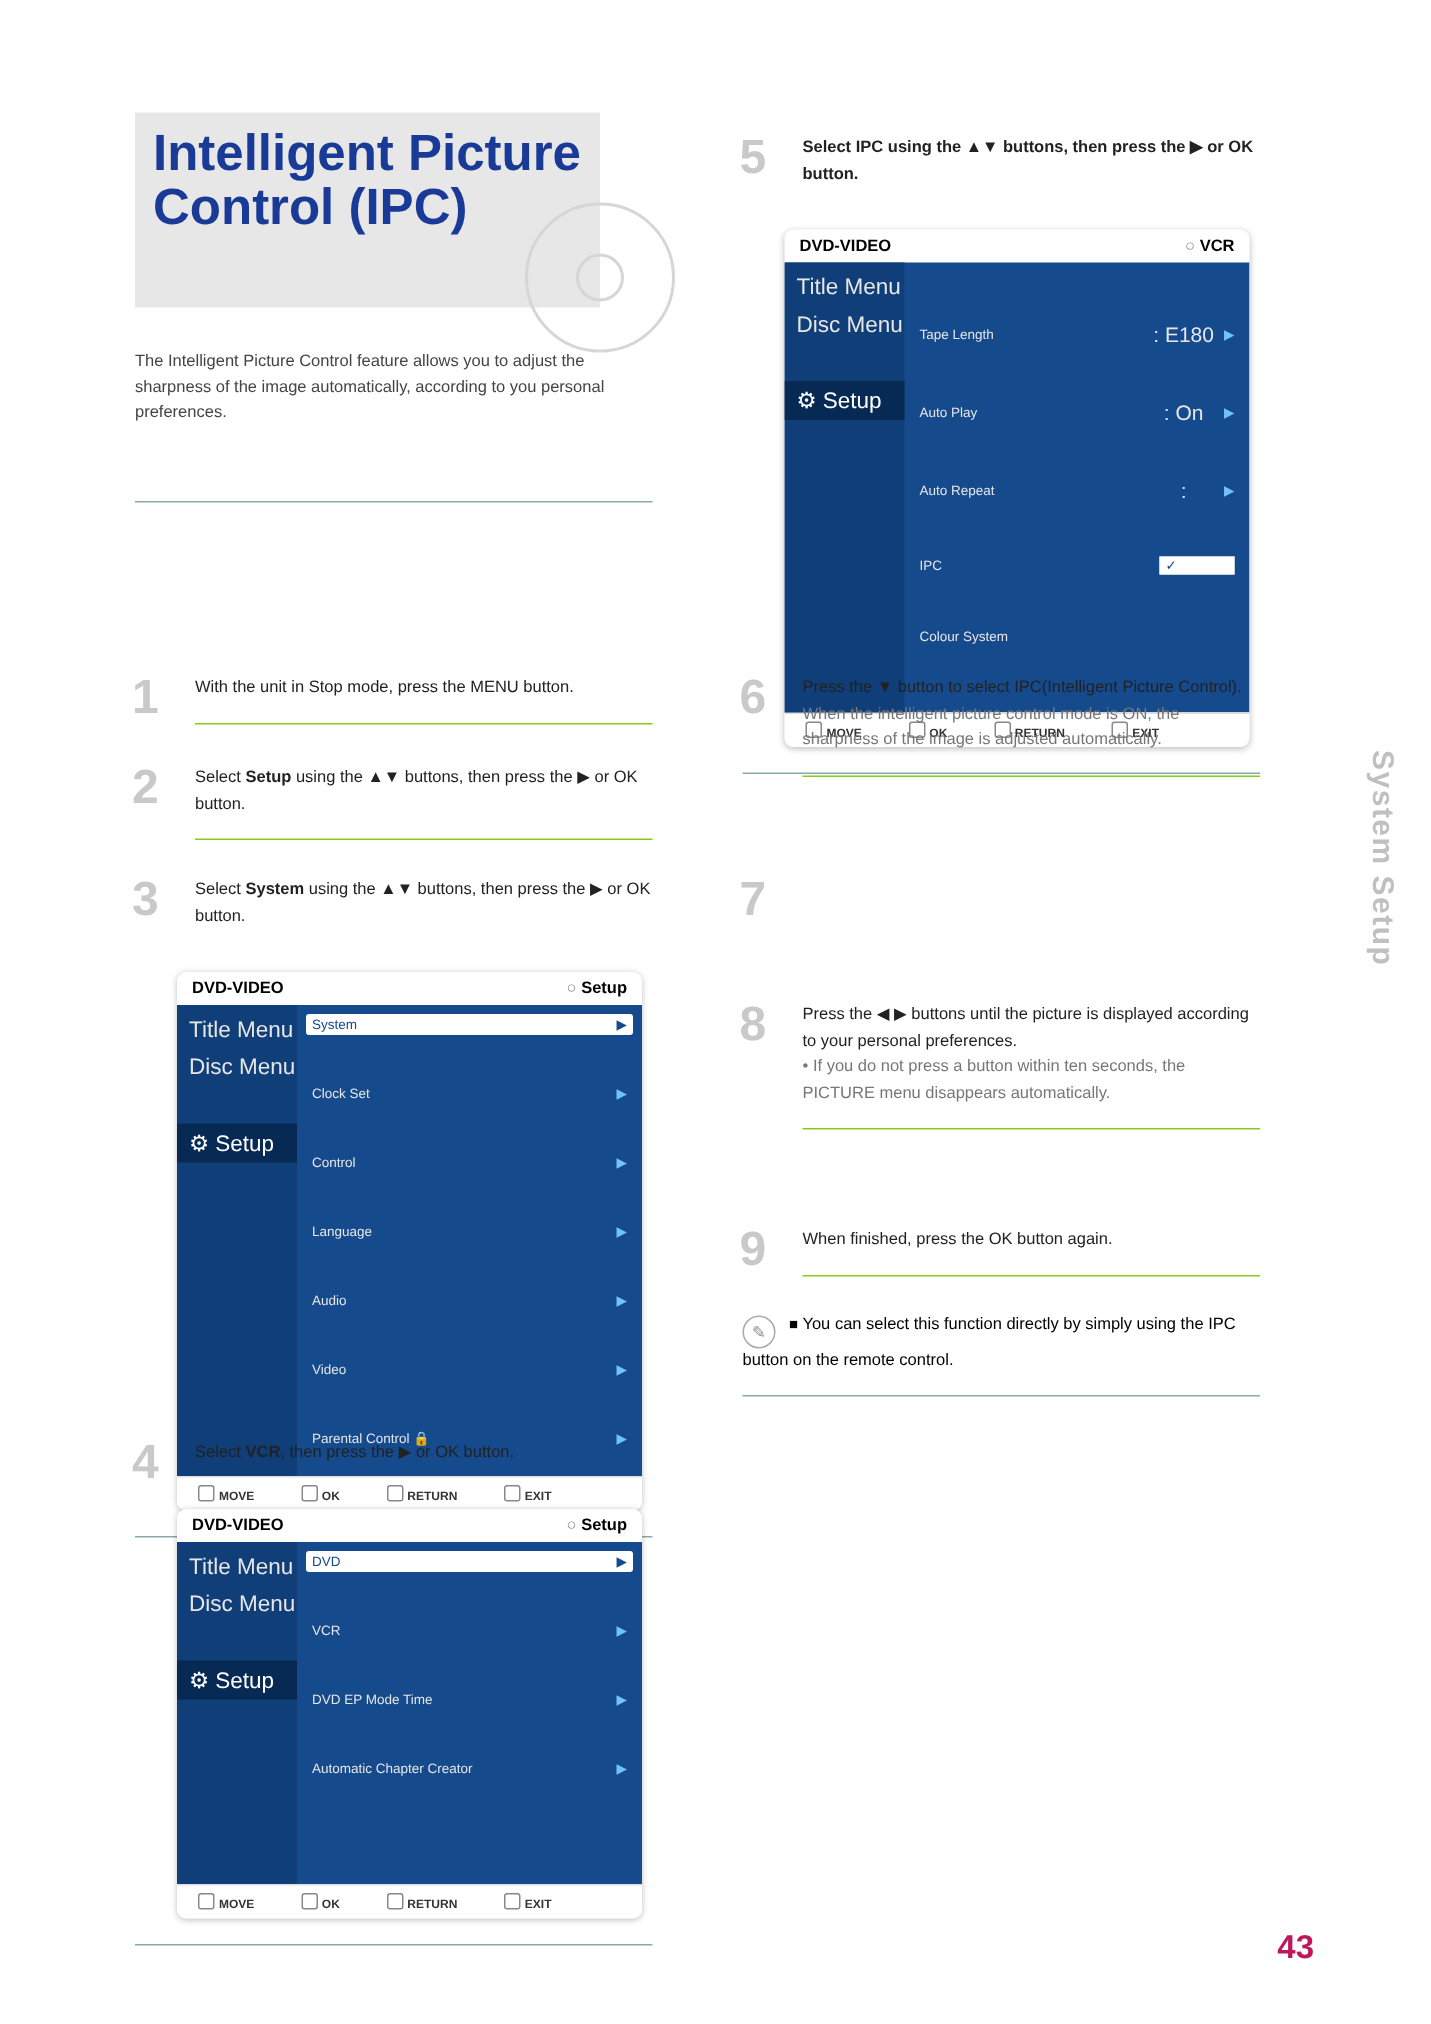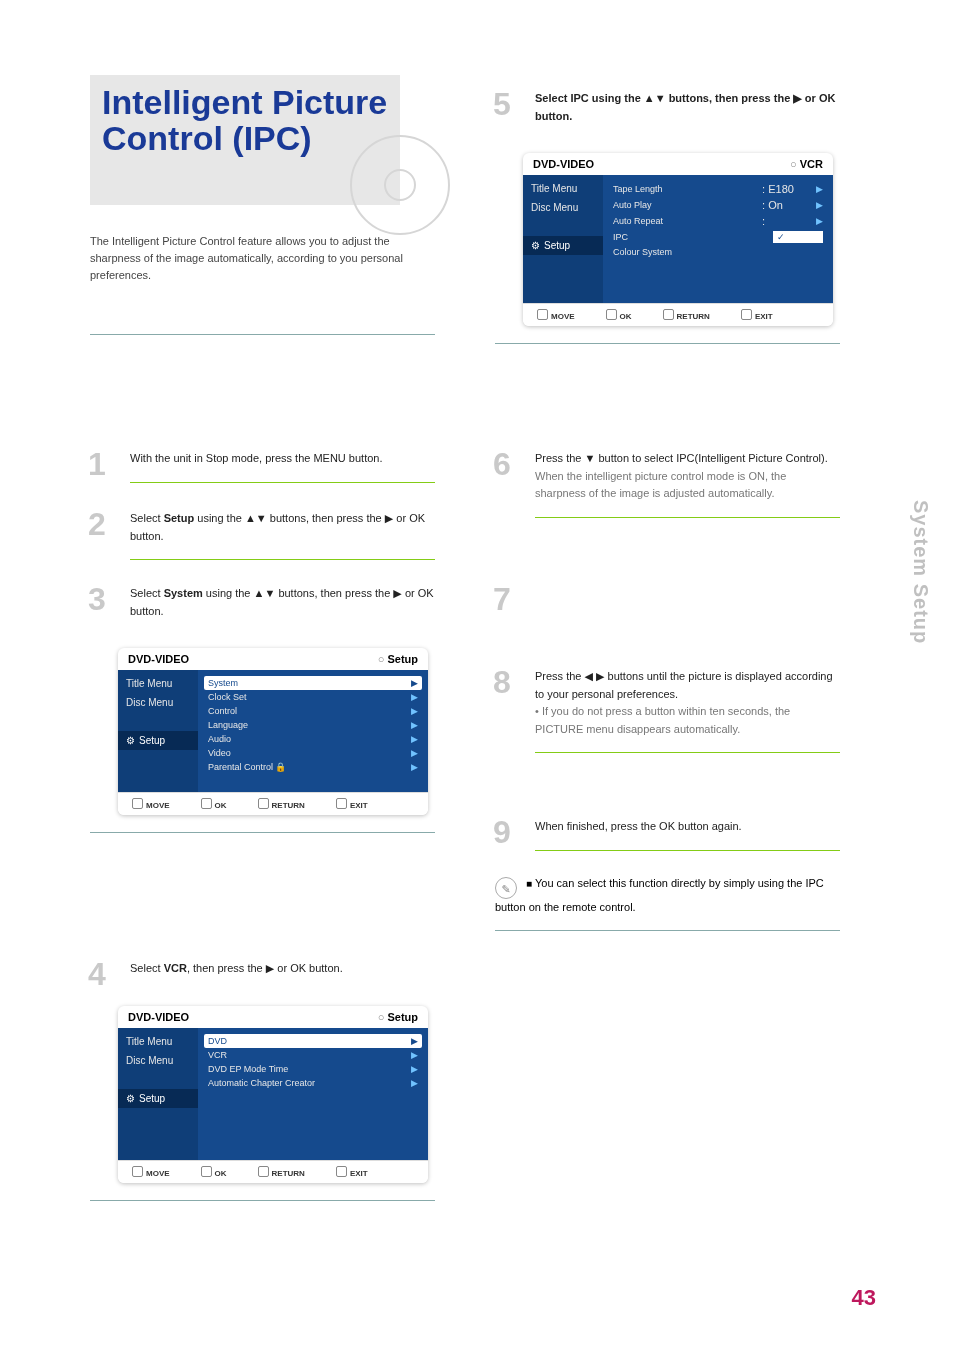--- a/index.html
+++ b/index.html
@@ -108,21 +108,21 @@
     background: #154a8d;
     color: #fff;
   }
   .osd .side {
     width: 80px;
     background: #0f3e78;
     padding: 4px 0;
   }
   .osd .side .it {
     padding: 4px 8px;
-    font-size: 10px;
+    font-size: 15px;
     color: #e6e6e6;
     white-space: nowrap;
   }
   .osd .side .it.sel {
     background: #072a55;
     color: #fff;
   }
   .osd .side .it.icon::before{
     content: "\2699";
     margin-right: 4px;
@@ -131,23 +131,24 @@
     flex: 1;
     padding: 6px 10px 18px 10px;
   }
   .osd .row {
     display: flex;
     justify-content: space-between;
     align-items: center;
     font-size: 9px;
     padding: 2px 0;
     color: #e6e6e6;
+    margin-top: 32px;
   }
   .osd .row .lab { flex:1; }
-  .osd .row .val { width: 54px; font-size:11px; }
+  .osd .row .val { width: 54px; font-size:14px;text-align:center; }
   .osd .row .chev { color:#71c3ff; font-size:9px; }
   .osd .row.hl { background:#fff; color:#154a8d; border-radius:2px; padding:2px 4px; margin:0 -4px; }
   .osd .row.hl .chev { color:#154a8d; }
   .osd .ftr {
     background: #fff;
     display: flex;
     gap: 31px;
     padding: 5px 14px;
     font-size: 8px;
     font-weight: bold;

